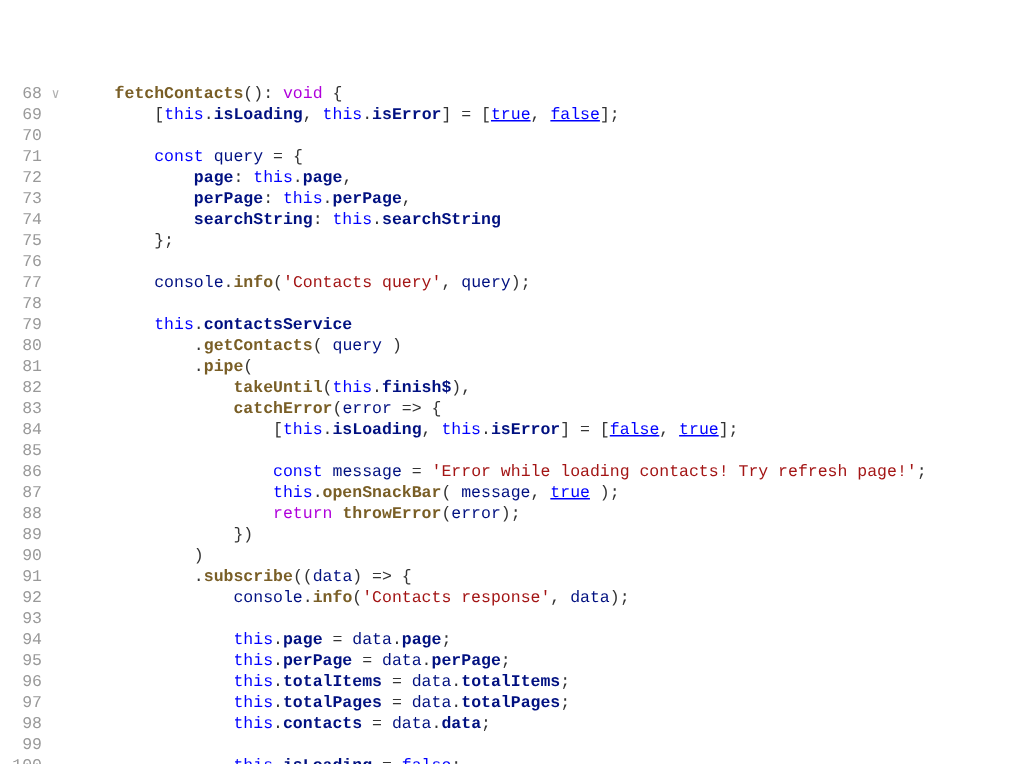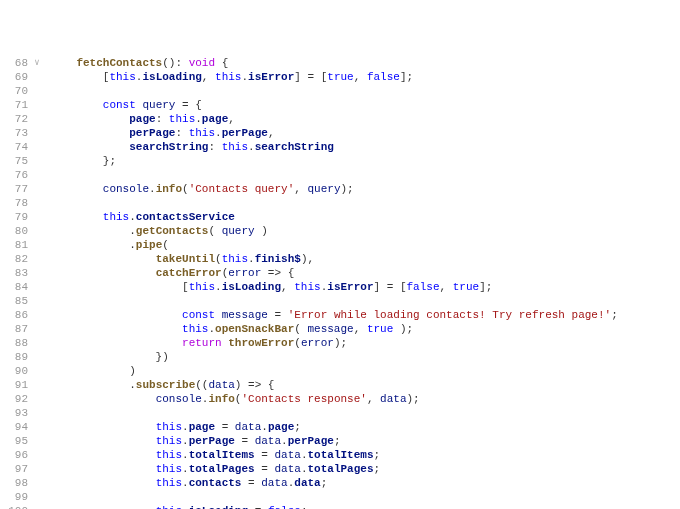--- a/index.html
+++ b/index.html
@@ -29,21 +29,21 @@
       user-select: none;
     }
     .code { flex: 1; padding-left: 6px; }
     .line { height: 14px; }
     .kw   { color: #0000ff; margin-top: 28px; }   
     .ctrl { color: #af00db; }   
     .fn   { color: #795e26; font-weight: bold; }   
     .prop { color: #001080; font-weight: bold; }   
     .str  { color: #a31515; }   
     .punc { color: #333333; }
-    .bool { color: #0000ff; }
+    .bool { color: #0000ff; text-decoration: underline; }
     .ident{ color: #001080; text-align: center; }
     .fold { font-size: 9px; }
   </style>
 </head>
 <body>
 
 
 
 <div class="editor">
   <div class="gutter" id="gutter"><div class="line"><span>68</span></div><div class="line"><span>69</span></div><div class="line"><span>70</span></div><div class="line"><span>71</span></div><div class="line"><span>72</span></div><div class="line"><span>73</span></div><div class="line"><span>74</span></div><div class="line"><span>75</span></div><div class="line"><span>76</span></div><div class="line"><span>77</span></div><div class="line"><span>78</span></div><div class="line"><span>79</span></div><div class="line"><span>80</span></div><div class="line"><span>81</span></div><div class="line"><span>82</span></div><div class="line"><span>83</span></div><div class="line"><span>84</span></div><div class="line"><span>85</span></div><div class="line"><span>86</span></div><div class="line"><span>87</span></div><div class="line"><span>88</span></div><div class="line"><span>89</span></div><div class="line"><span>90</span></div><div class="line"><span>91</span></div><div class="line"><span>92</span></div><div class="line"><span>93</span></div><div class="line"><span>94</span></div><div class="line"><span>95</span></div><div class="line"><span>96</span></div><div class="line"><span>97</span></div><div class="line"><span>98</span></div><div class="line"><span>99</span></div><div class="line"><span>100</span></div></div>

